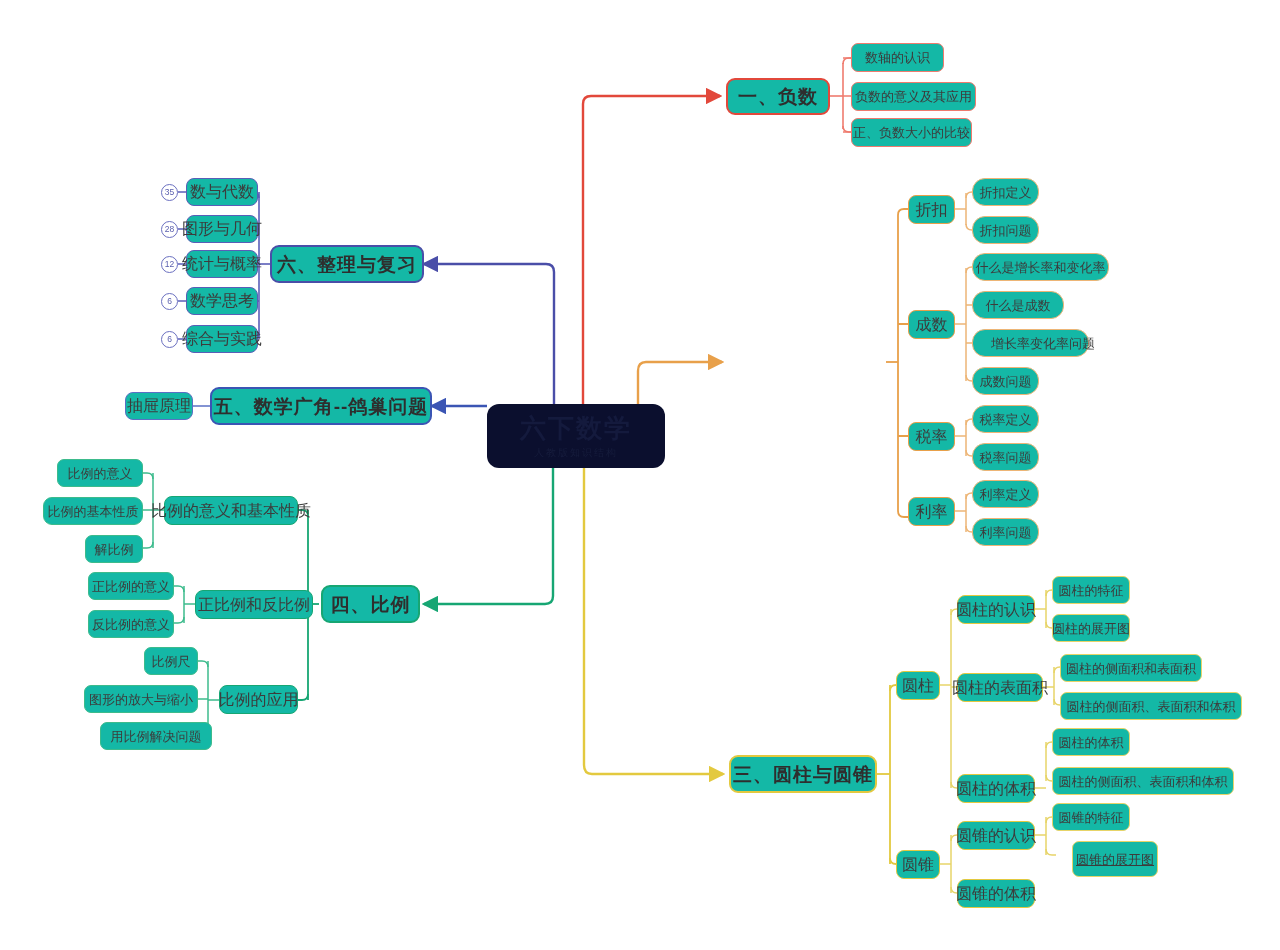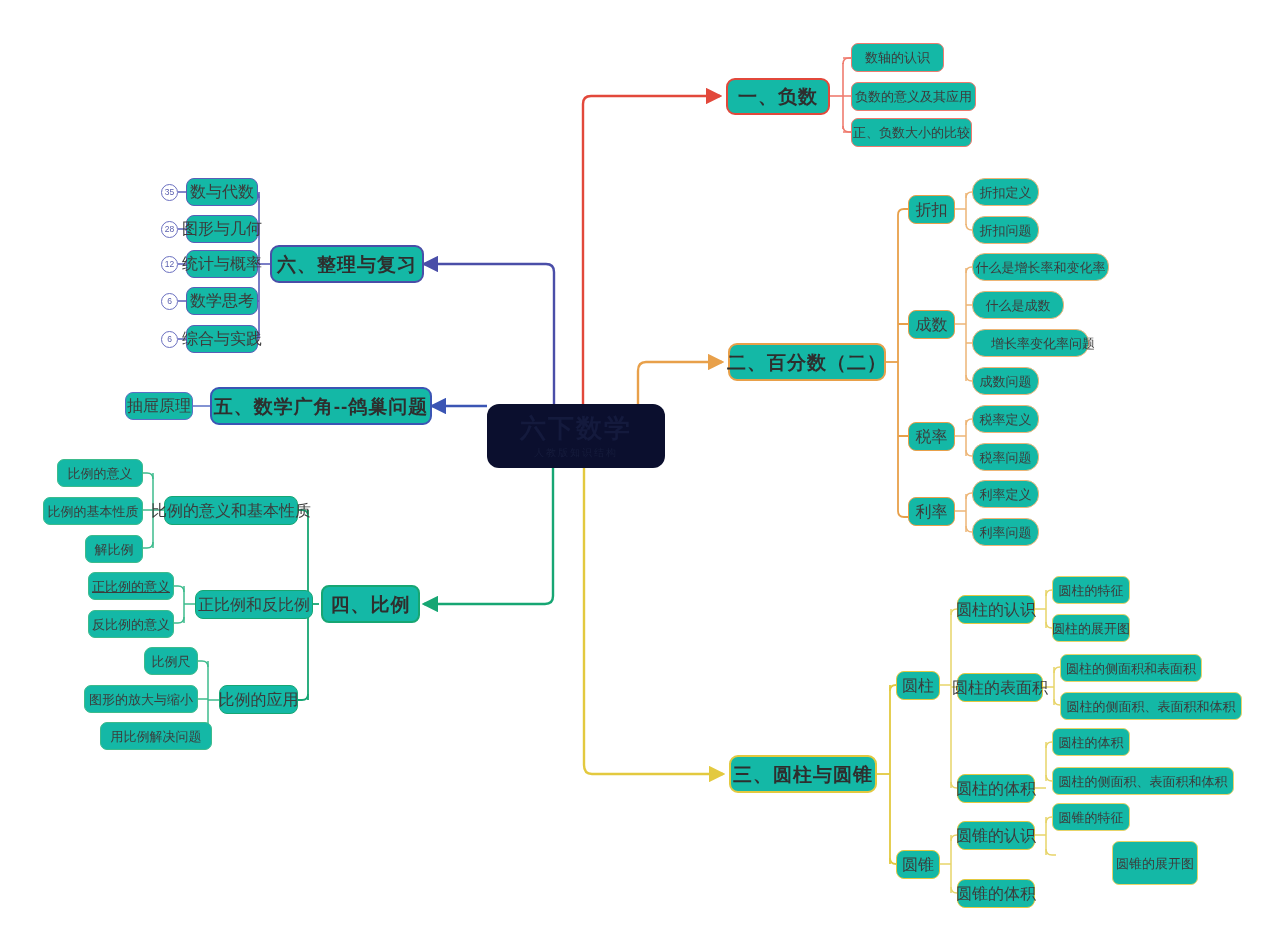--- a/index.html
+++ b/index.html
@@ -212,21 +212,20 @@
   <div id="root-node">
     <div id="root-title">六下数学</div>
     <div id="root-sub">人教版知识结构</div>
   </div>
 
   <div class="node lvl1 c-red" style="left:726px;top:78px;width:104px;height:37px;">一、负数</div>
   <div class="node lvl3 c-red" style="left:851px;top:43px;width:93px;height:29px;">数轴的认识</div>
   <div class="node lvl3 c-red" style="left:851px;top:82px;width:125px;height:29px;">负数的意义及其应用</div>
   <div class="node lvl3 c-red" style="left:851px;top:118px;width:121px;height:29px;">正、负数大小的比较</div>
 
-  <div class="node lvl1 c-orange" style="left:728px;top:343px;width:158px;height:38px;">二、百分数（二）</div>
 
   <div class="node lvl2 c-orange" style="left:908px;top:195px;width:47px;height:29px;">折扣</div>
   <div class="node lvl3 c-orange" style="left:972px;top:178px;width:67px;height:28px;">折扣定义</div>
   <div class="node lvl3 c-orange" style="left:972px;top:216px;width:67px;height:28px;">折扣问题</div>
 
   <div class="node lvl2 c-orange" style="left:908px;top:310px;width:47px;height:29px;">成数</div>
   <div class="node lvl3 c-orange" style="left:972px;top:253px;width:137px;height:28px;">什么是增长率和变化率</div>
   <div class="node lvl3 c-orange" style="left:972px;top:291px;width:92px;height:28px;">什么是成数</div>
   <div class="node lvl3 c-orange" style="left:972px;top:329px;width:117px;height:28px;padding-left:34px;">增长率变化率问题</div>
   <div class="node lvl3 c-orange" style="left:972px;top:367px;width:67px;height:28px;">成数问题</div>
@@ -251,36 +250,36 @@
   <div class="node lvl3 c-yellow" style="left:1060px;top:654px;width:142px;height:28px;">圆柱的侧面积和表面积</div>
   <div class="node lvl3 c-yellow" style="left:1060px;top:692px;width:182px;height:28px;">圆柱的侧面积、表面积和体积</div>
 
   <div class="node lvl2 c-yellow" style="left:957px;top:774px;width:78px;height:29px;">圆柱的体积</div>
   <div class="node lvl3 c-yellow" style="left:1052px;top:728px;width:78px;height:28px;">圆柱的体积</div>
   <div class="node lvl3 c-yellow" style="left:1052px;top:767px;width:182px;height:28px;">圆柱的侧面积、表面积和体积</div>
 
   <div class="node lvl2 c-yellow" style="left:896px;top:850px;width:44px;height:29px;">圆锥</div>
   <div class="node lvl2 c-yellow" style="left:957px;top:821px;width:78px;height:29px;">圆锥的认识</div>
   <div class="node lvl3 c-yellow" style="left:1052px;top:803px;width:78px;height:28px;">圆锥的特征</div>
-  <div class="node lvl3 c-yellow" style="left:1112px;top:841px;width:86px;height:44px;">圆锥的展开图</div>
+  <div class="node lvl3 c-yellow" style="left:1072px;top:841px;width:86px;height:36px;text-decoration:underline;">圆锥的展开图</div>
   <div class="node lvl2 c-yellow" style="left:957px;top:879px;width:78px;height:29px;">圆锥的体积</div>
 
-  <div class="node lvl1 c-green" style="left:321px;top:585px;width:99px;height:38px;border-radius:8px;">四、比例</div>
+  <div class="node lvl1 c-green" style="left:321px;top:585px;width:99px;height:38px;">四、比例</div>
 
   <div class="node lvl2 c-green" style="left:164px;top:496px;width:134px;height:29px;">比例的意义和基本性质</div>
   <div class="node lvl3 c-green" style="left:57px;top:459px;width:86px;height:28px;">比例的意义</div>
-  <div class="node lvl3 c-green" style="left:43px;top:497px;width:100px;height:28px;">比例的基本性质</div>
+  <div class="node lvl3 c-green" style="left:43px;top:497px;width:100px;height:28px;border-radius:9px;">比例的基本性质</div>
   <div class="node lvl3 c-green" style="left:85px;top:535px;width:58px;height:28px;">解比例</div>
 
   <div class="node lvl2 c-green" style="left:195px;top:590px;width:118px;height:29px;">正比例和反比例</div>
-  <div class="node lvl3 c-green" style="left:88px;top:572px;width:86px;height:28px;text-decoration:underline;">正比例的意义</div>
+  <div class="node lvl3 c-green" style="left:88px;top:572px;width:86px;height:28px;">正比例的意义</div>
   <div class="node lvl3 c-green" style="left:88px;top:610px;width:86px;height:28px;">反比例的意义</div>
 
   <div class="node lvl2 c-green" style="left:219px;top:685px;width:79px;height:29px;">比例的应用</div>
-  <div class="node lvl3 c-green" style="left:144px;top:647px;width:54px;height:28px;border-radius:8px;">比例尺</div>
+  <div class="node lvl3 c-green" style="left:144px;top:647px;width:54px;height:28px;">比例尺</div>
   <div class="node lvl3 c-green" style="left:84px;top:685px;width:114px;height:28px;">图形的放大与缩小</div>
   <div class="node lvl3 c-green" style="left:100px;top:722px;width:112px;height:28px;">用比例解决问题</div>
 
   <div class="node lvl1 c-blue" style="left:210px;top:387px;width:222px;height:38px;">五、数学广角--鸽巢问题</div>
   <div class="node lvl2 c-blue" style="left:125px;top:392px;width:68px;height:28px;">抽屉原理</div>
 
   <div class="node lvl1 c-purple" style="left:270px;top:245px;width:154px;height:38px;">六、整理与复习</div>
 
   <div class="node lvl2 c-purple" style="left:186px;top:178px;width:72px;height:28px;">数与代数</div>
   <div class="badge" style="left:161px;top:184px;">35</div>

